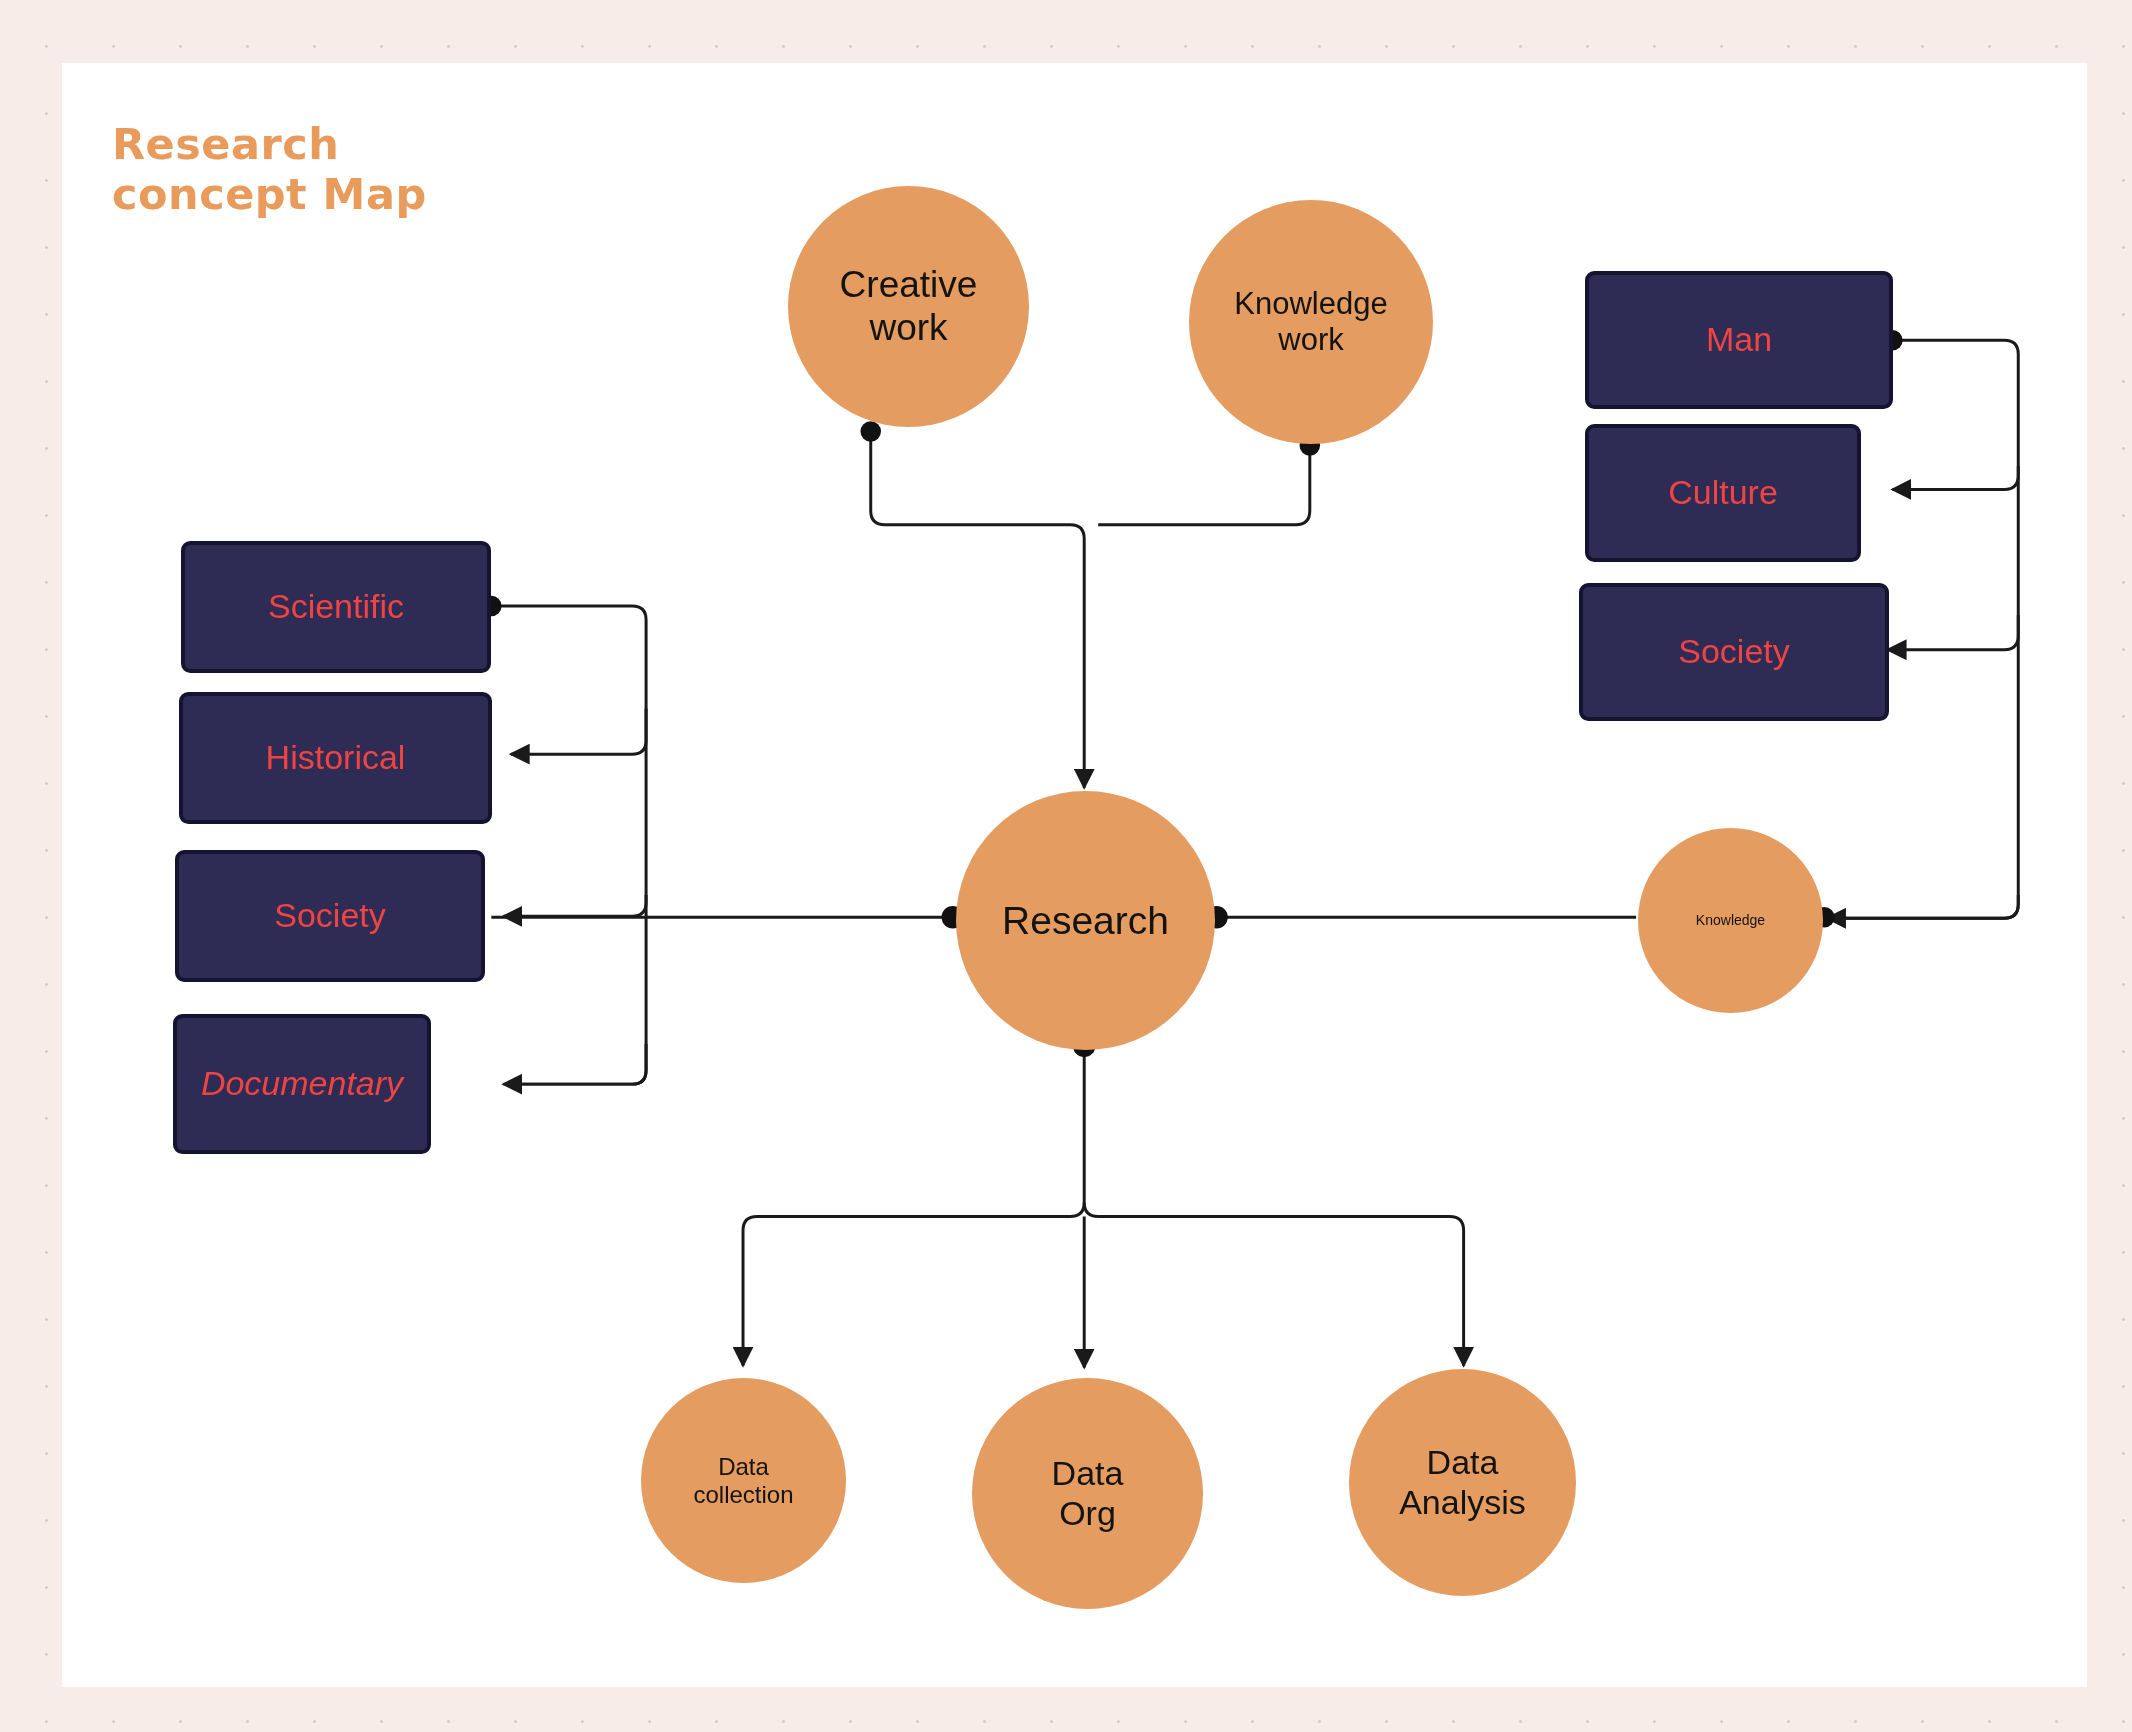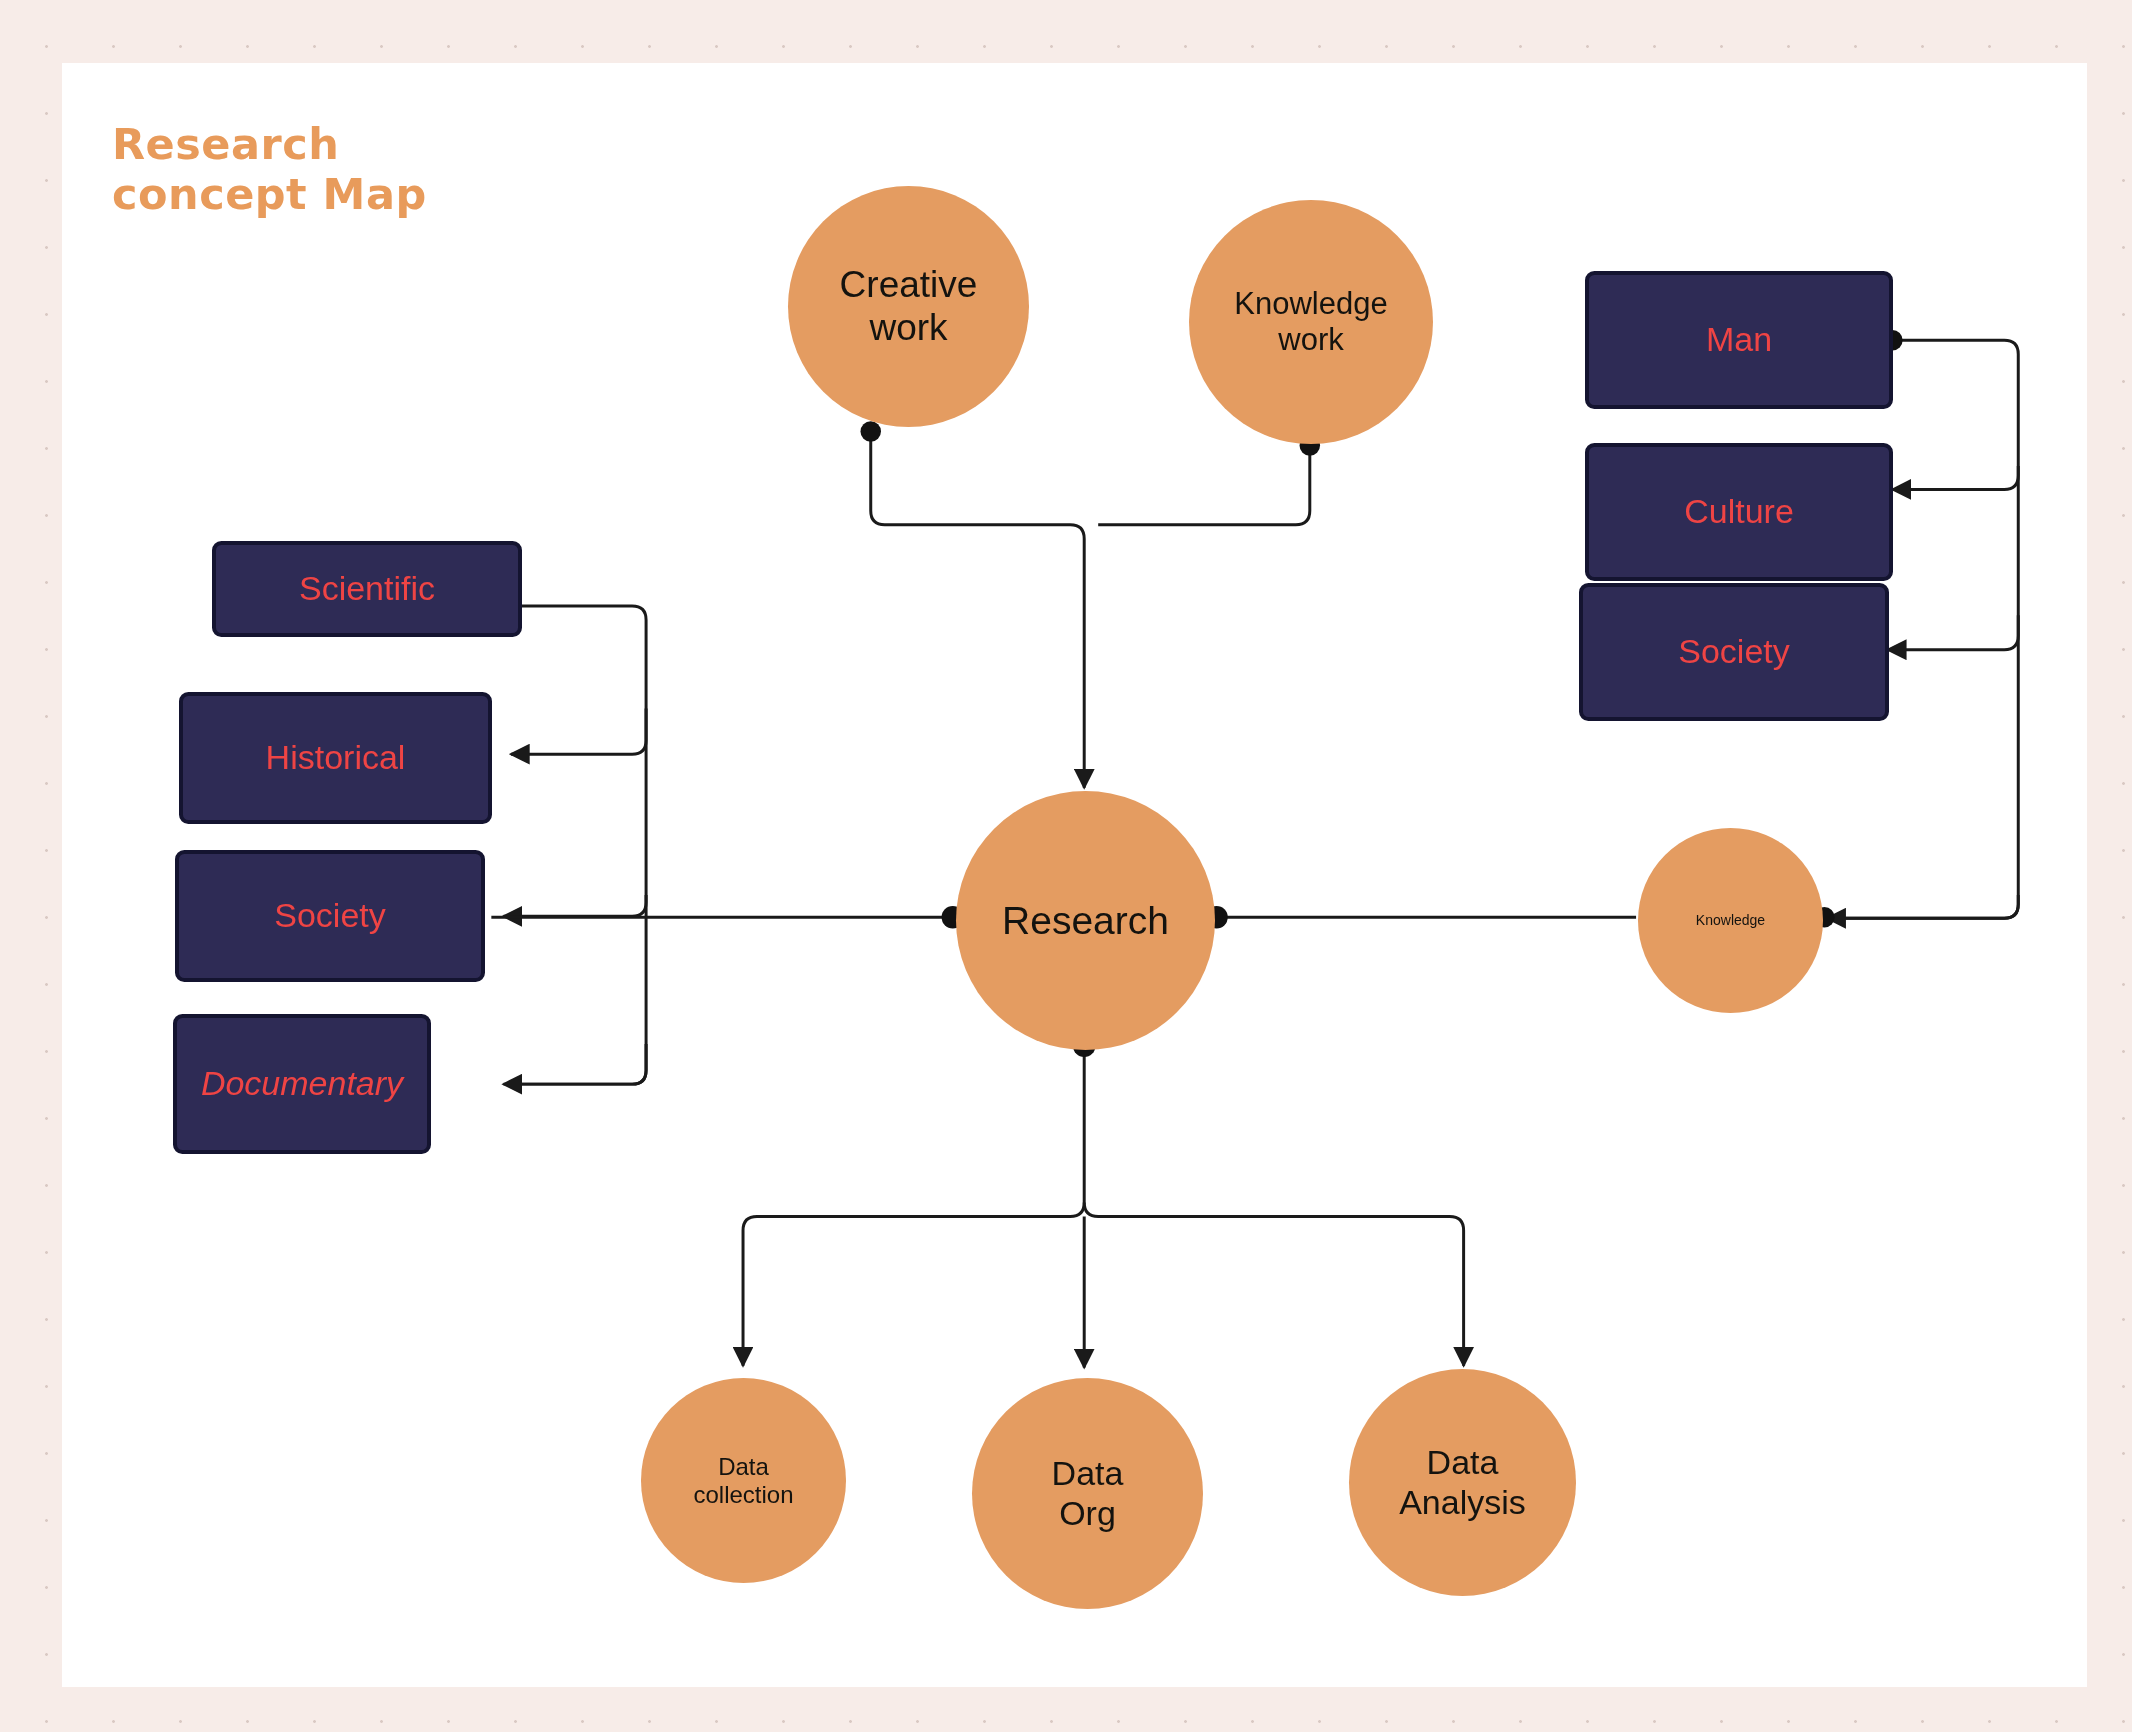--- a/index.html
+++ b/index.html
@@ -150,41 +150,41 @@
   </div>
 
   <div class="node circle" style="left:956px; top:791px; width:259px; height:259px; font-size:39px;">
     <span>Research</span>
   </div>
 
   <div class="node circle" style="left:1638px; top:828px; width:185px; height:185px; font-size:14px;">
     <span>Knowledge</span>
   </div>
 
-  <div class="node box" style="left:181px; top:541px; width:310px; height:96px;margin-left:31px;">
+  <div class="node box" style="left:181px; top:541px; width:310px; height:132px;">
     <span>Scientific</span>
   </div>
 
   <div class="node box" style="left:179px; top:692px; width:313px; height:132px;">
     <span>Historical</span>
   </div>
 
   <div class="node box" style="left:175px; top:850px; width:310px; height:132px;">
     <span>Society</span>
   </div>
 
   <div class="node box" style="left:173px; top:1014px; width:258px; height:140px;font-style:italic;">
     <span>Documentary</span>
   </div>
 
   <div class="node box" style="left:1585px; top:271px; width:308px; height:138px;">
     <span>Man</span>
   </div>
 
-  <div class="node box" style="left:1585px; top:424px; width:308px; height:138px;margin-top:19px;">
+  <div class="node box" style="left:1585px; top:424px; width:276px; height:138px;">
     <span>Culture</span>
   </div>
 
   <div class="node box" style="left:1579px; top:583px; width:310px; height:138px;">
     <span>Society</span>
   </div>
 
   <div class="node circle" style="left:641px; top:1378px; width:205px; height:205px; font-size:24px;">
     <span>Data
 collection</span>

